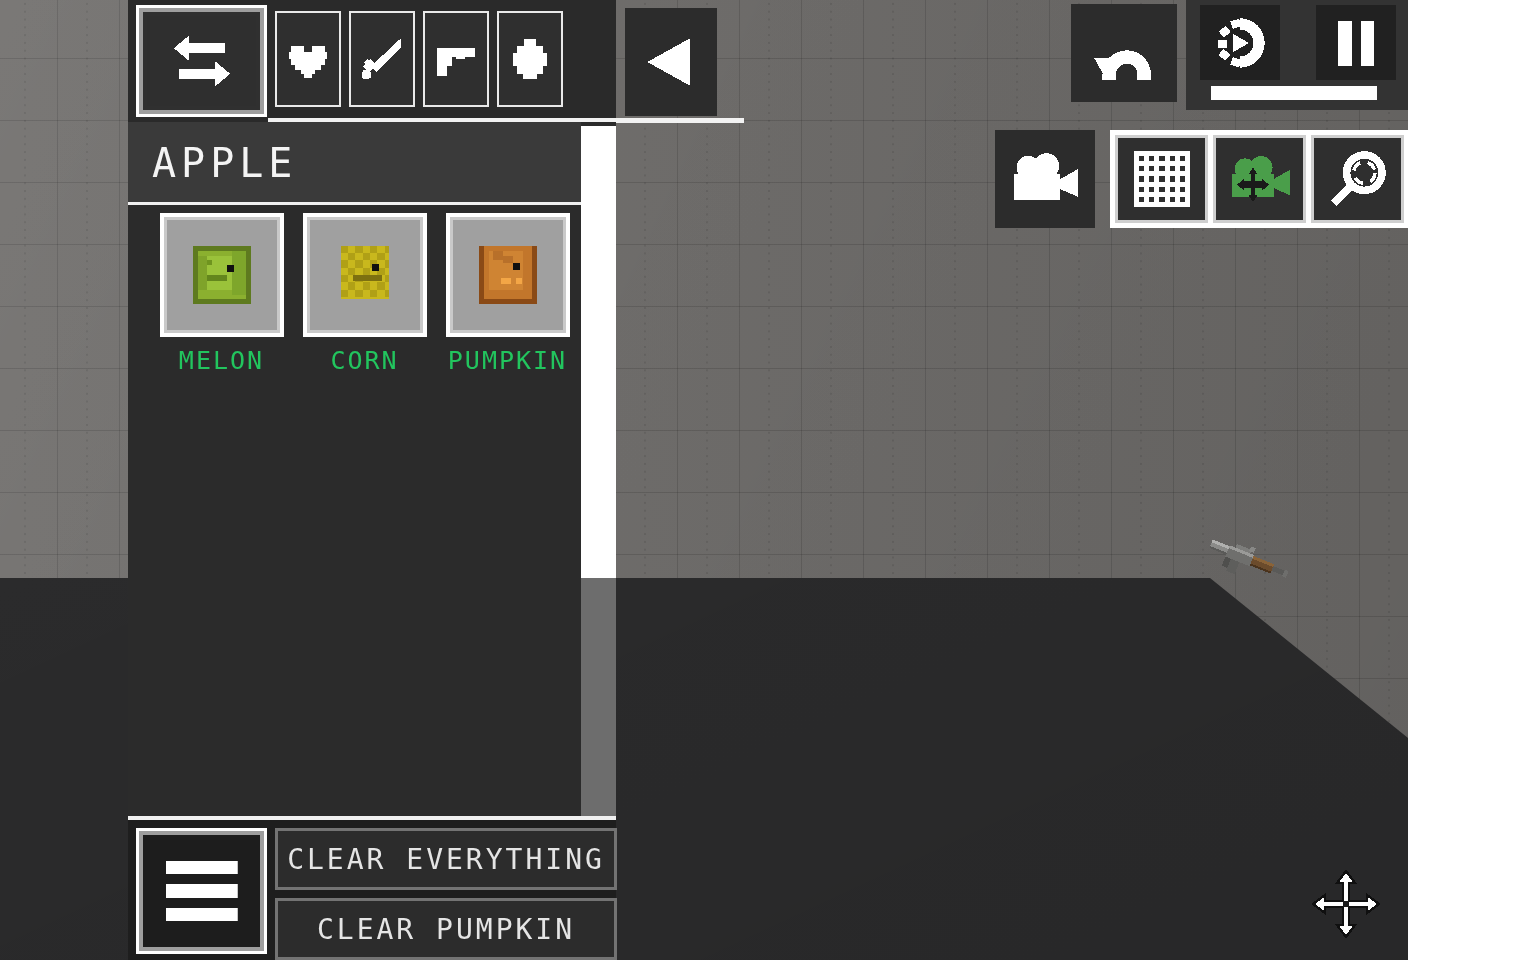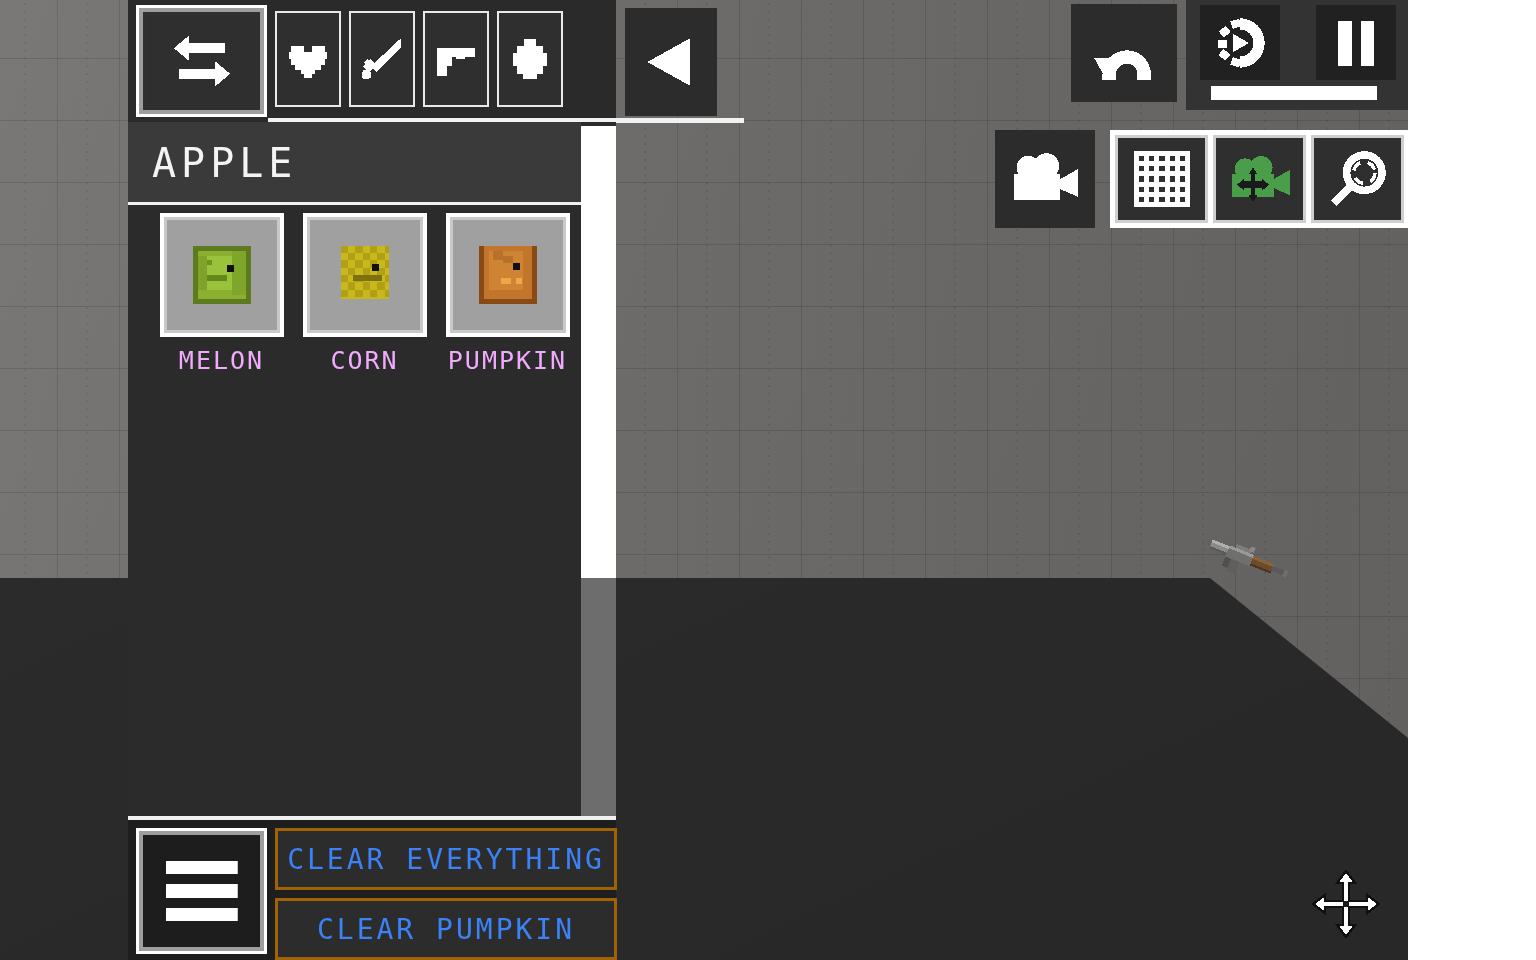--- a/index.html
+++ b/index.html
@@ -203,21 +203,21 @@
     background: #a0a0a0;
     border: 4px solid #ffffff;
     box-sizing: border-box;
     box-shadow: inset 0 0 0 3px #c9c9c9;
     display: flex; align-items: center; justify-content: center;
     image-rendering: pixelated;
   }
   .item-thumb svg { width: 78px; height: 78px; display:block; }
   .item-label {
     margin-top: 9px;
-    color: #f0abfc;
+    color: #22c55e;
     font-size: 25px;
     letter-spacing: 2px;
     font-family: "DejaVu Sans Mono", monospace;
     white-space: nowrap;
   }
 
   
   #panel-scroll-track {
     position: absolute;
     left: 453px; top: 0;
@@ -262,23 +262,23 @@
   #menu-btn .glyph {
     position: absolute; left: 50%; top: 50%;
     transform: translate(-50%,-50%);
     width: 58%; height: 50%;
   }
   .clear-btn {
     position: absolute;
     left: 147px;
     width: 342px;
     background: #2c2c2c;
-    border: 3px solid #a16207;
+    border: 3px solid #737373;
     box-sizing: border-box;
-    color: #3b82f6;
+    color: #e5e5e5;
     font-size: 28px;
     letter-spacing: 3px;
     font-family: "DejaVu Sans Mono", monospace;
     display: flex; align-items: center; justify-content: center;
     white-space: nowrap;
   }
   #clear-everything { top: 8px; height: 62px; }
   #clear-living { top: 78px; height: 62px; }
 
   

